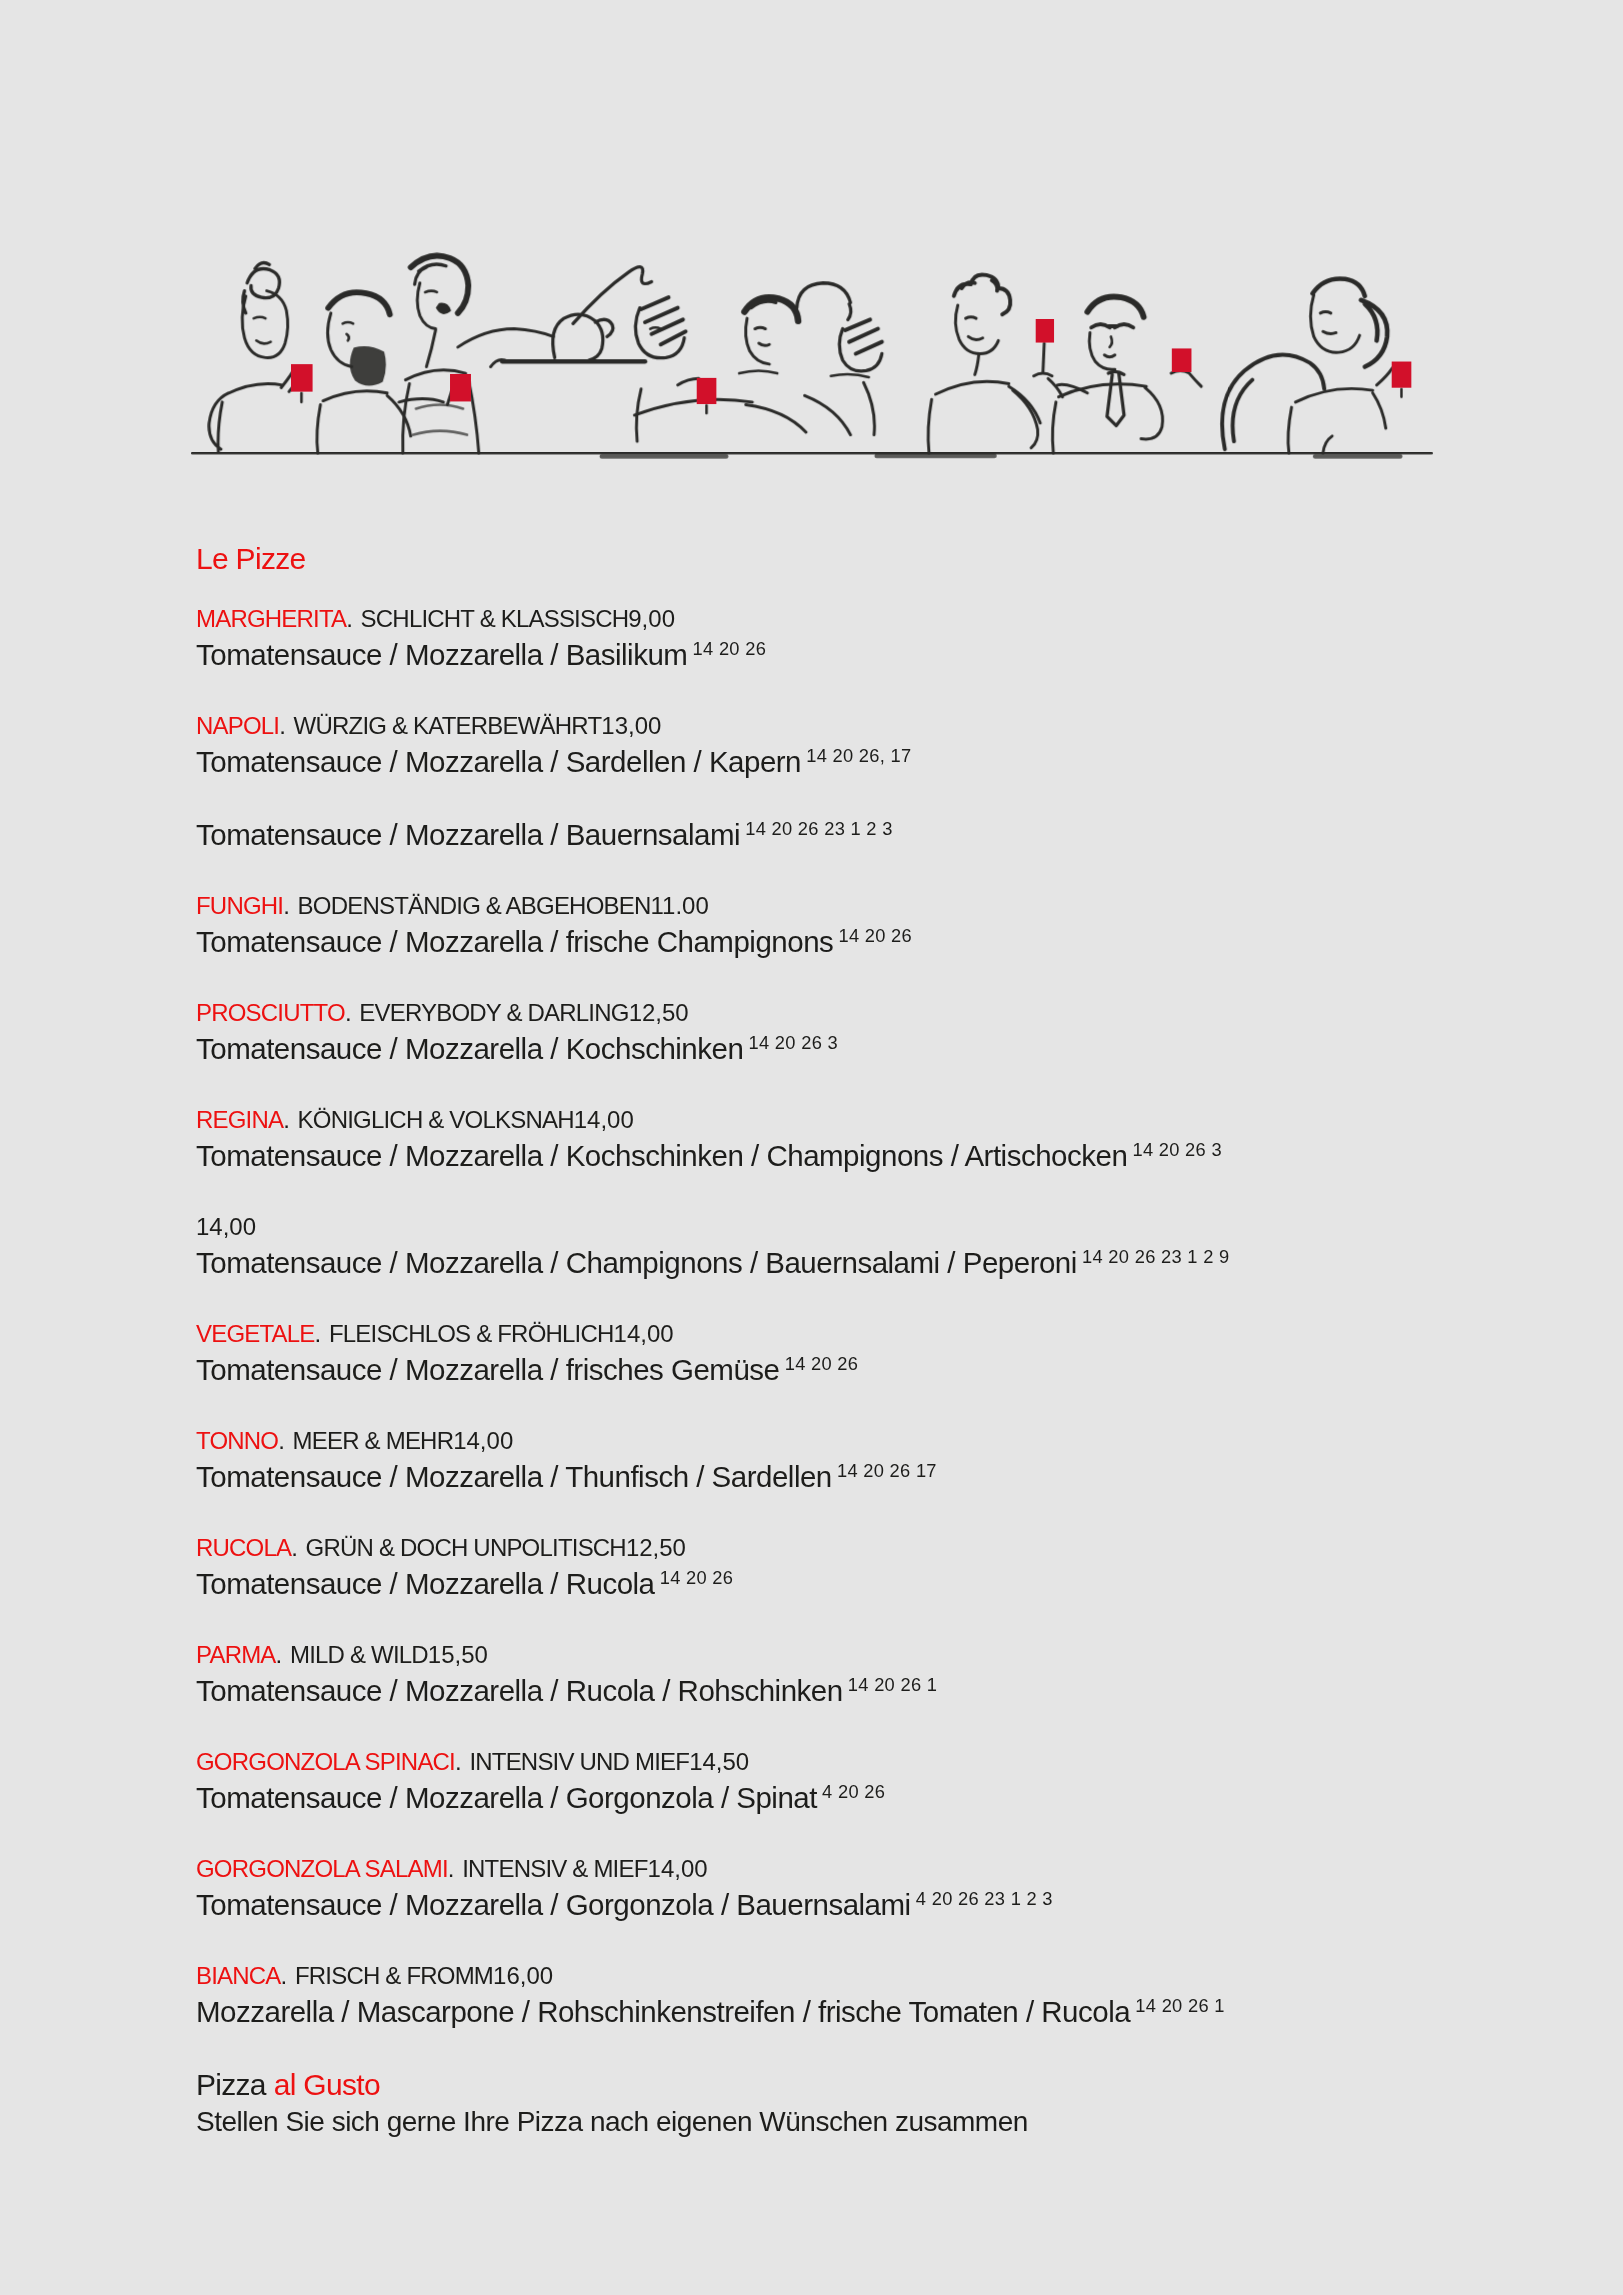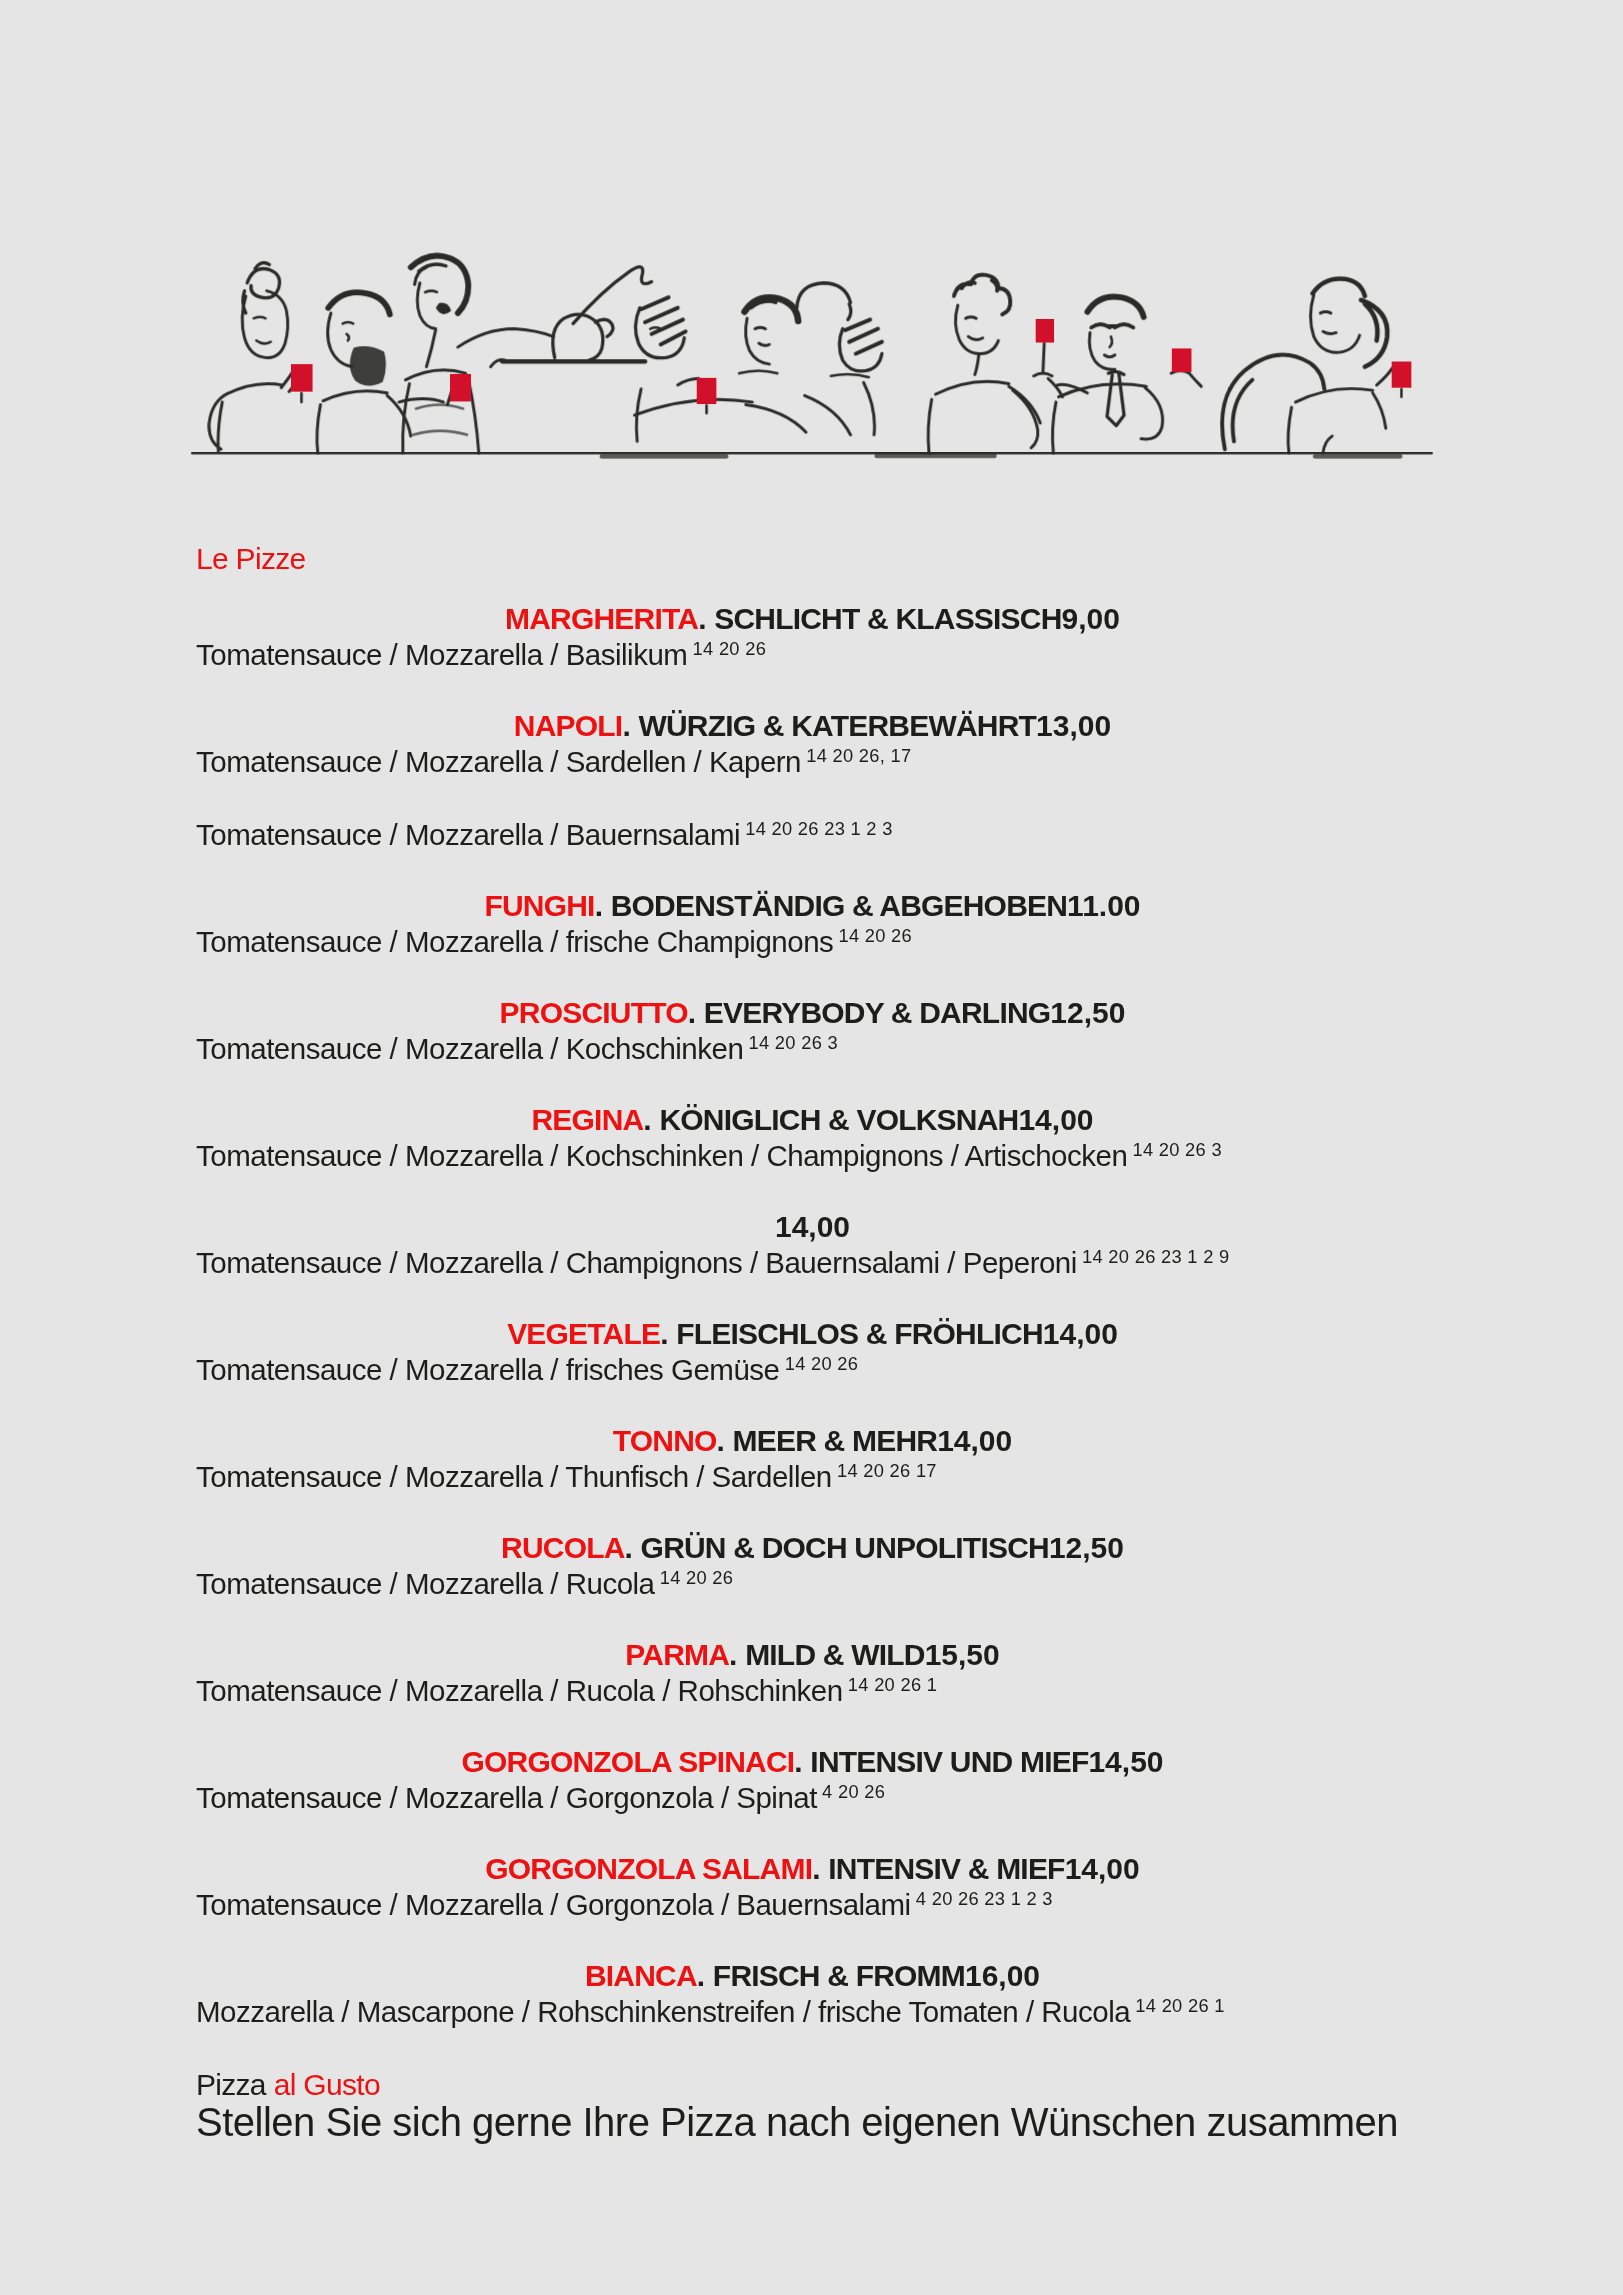--- a/index.html
+++ b/index.html
@@ -15,37 +15,37 @@
   .page{position:absolute;inset:0;background:#e5e5e5;}
   .illustration{position:absolute;left:183px;top:245px;width:1263px;height:216px;}
   .content{position:absolute;left:196px;top:542px;right:194px;}
   .section-title{
     color:var(--red);font-size:30px;line-height:34px;margin:0 0 26px 0;
     letter-spacing:-0.7px;font-weight:normal;
   }
   .item{margin-bottom:32px;}
   .item:last-child{margin-bottom:0;}
   .l1{
-    display:flex;justify-content:center;align-items:baseline;
-    font-size:30px;line-height:34px;white-space:nowrap;letter-spacing:-0.8px;font-weight:bold;
+    display:flex;justify-content:flex-start;align-items:baseline;
+    font-size:24px;line-height:34px;white-space:nowrap;letter-spacing:-0.8px;
   }
   .nm{color:var(--red);}
   .sep{margin-right:8.5px;}
   .tag{}
   .price{letter-spacing:0;}
   .l2{
     font-size:29.5px;line-height:37px;white-space:nowrap;letter-spacing:-0.5px;
   }
   .sup{
     font-size:18.3px;position:relative;top:-9.8px;margin-left:5.2px;letter-spacing:0.3px;
   }
   .footer{margin-top:9.2px;}
   .f1{font-size:30px;line-height:37px;letter-spacing:-0.7px;white-space:nowrap;}
   .lead-red{color:var(--red);margin-left:7.9px;}
-  .f2{font-size:40px;line-height:38px;letter-spacing:-0.5px;white-space:nowrap;}
+  .f2{font-size:28px;line-height:38px;letter-spacing:-0.5px;white-space:nowrap;}
   svg .sketch{stroke:var(--ink);fill:none;stroke-linecap:round;stroke-linejoin:round;}
 </style>
 </head>
 <body>
 
 <div class="page">
 
   <svg class="illustration" viewBox="0 0 1930 330" aria-hidden="true">
     <g class="sketch" stroke-width="4.5" opacity="0.93">
 

